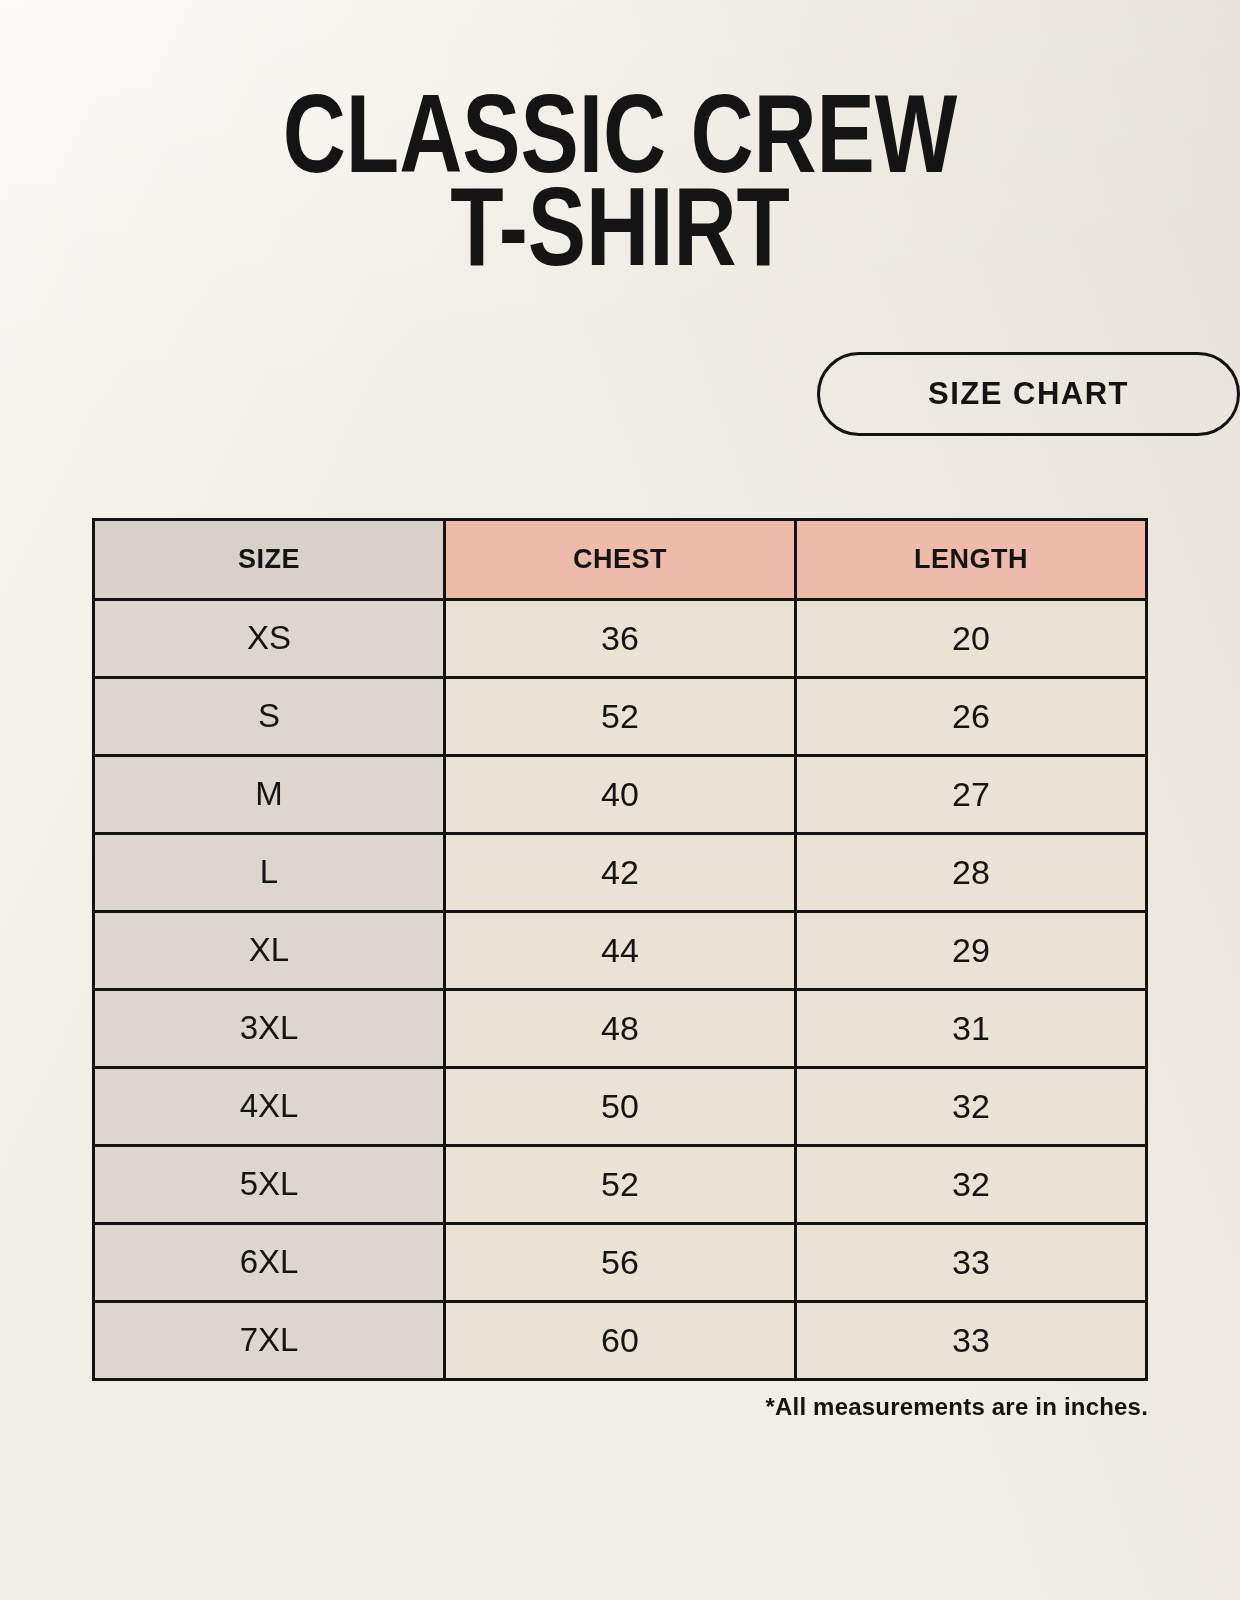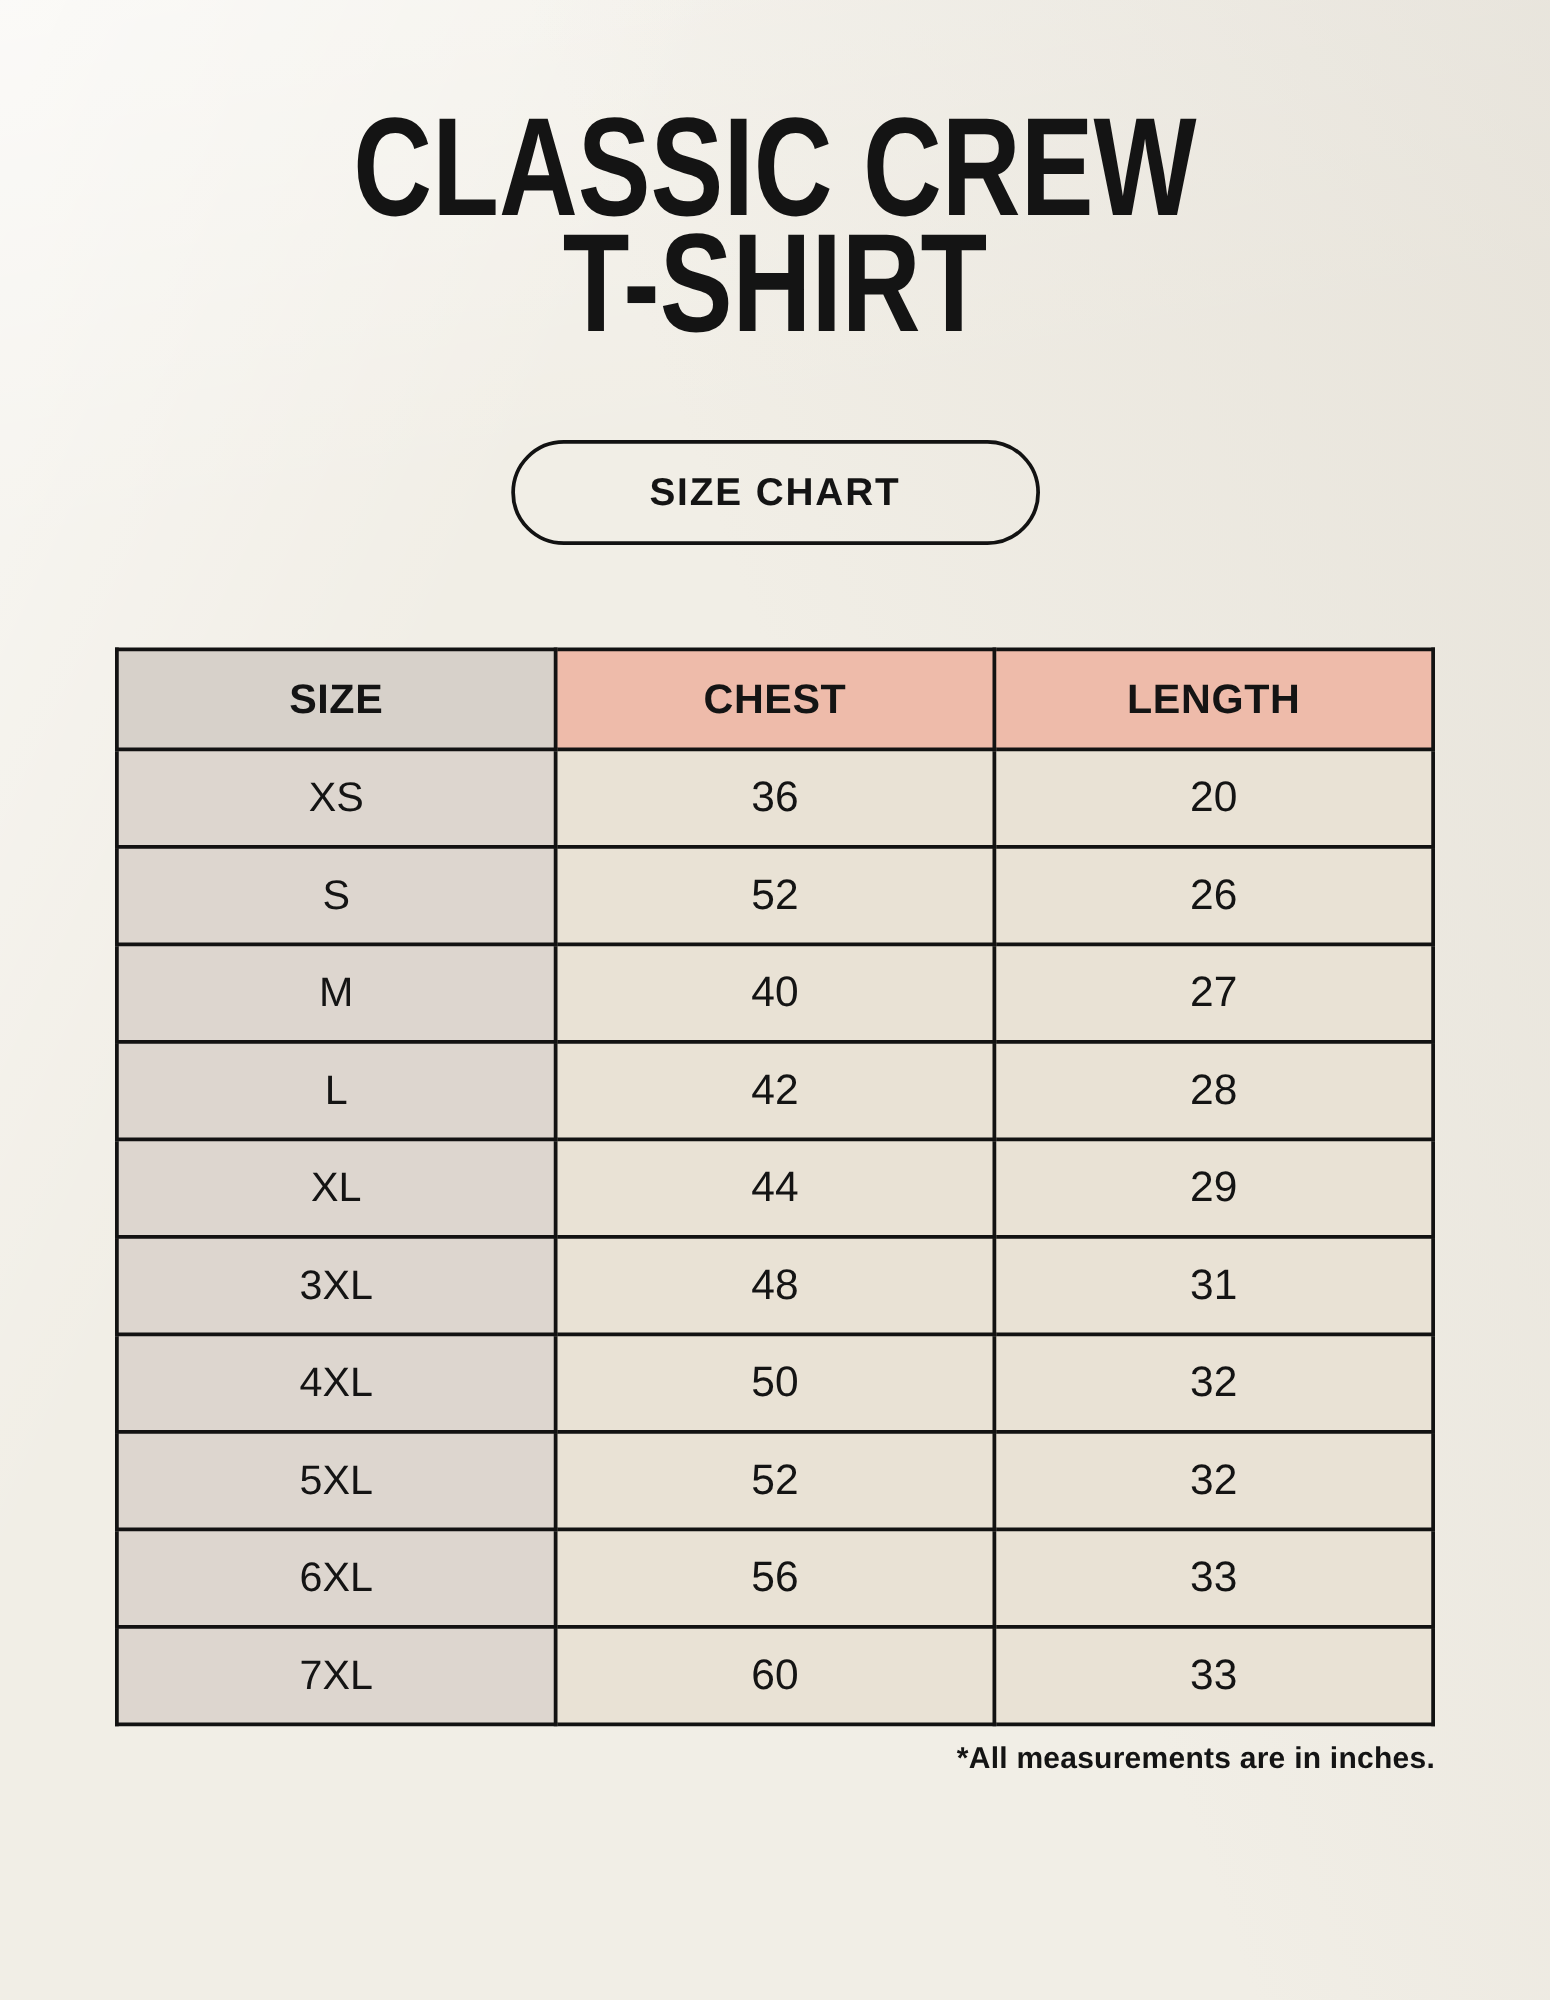--- a/index.html
+++ b/index.html
@@ -39,21 +39,21 @@
     letter-spacing: 0;
     color: var(--text);
     transform: scaleX(0.78);
     transform-origin: 50% 0;
     white-space: nowrap;
   }
   .title .line { display: block; }
   .badge-wrap {
     margin-top: 78px;
     display: flex;
-    justify-content: center;
+    justify-content: flex-end;
   }
   .badge {
     display: inline-block;
     border: 3px solid var(--border);
     border-radius: 60px;
     background: transparent;
     padding: 0 108px;
     height: 84px;
     line-height: 78px;
     font-size: 31px;
@@ -74,21 +74,21 @@
   }
   table.size-table col { width: 33.33%; }
   table.size-table th,
   table.size-table td {
     border: 3px solid var(--border);
     text-align: center;
     vertical-align: middle;
   }
   table.size-table th {
     height: 80px;
-    font-size: 33px;
+    font-size: 27px;
     font-weight: 700;
     letter-spacing: 0.5px;
     background: var(--header-accent-bg);
   }
   table.size-table th.size-col {
     background: var(--header-size-bg);
   }
   table.size-table td {
     height: 78px;
     font-size: 34px;

